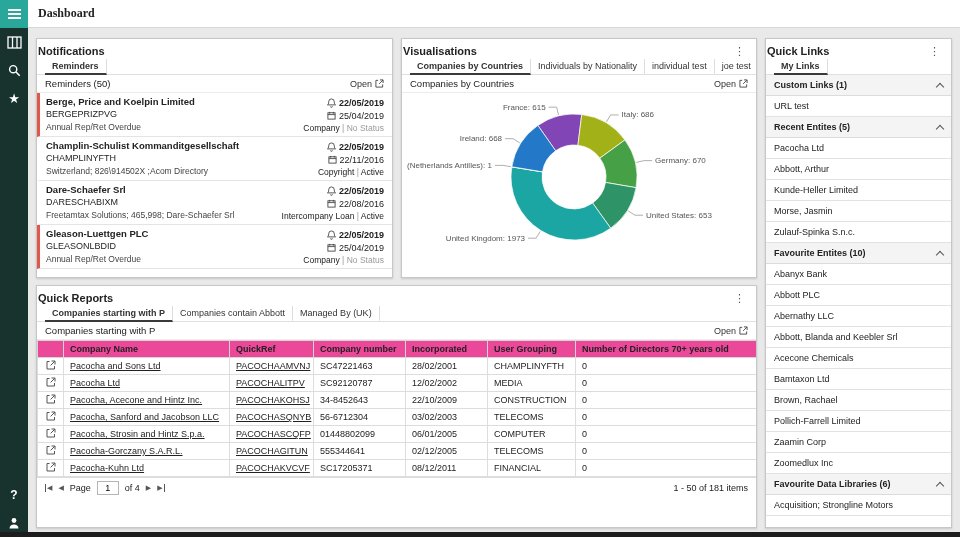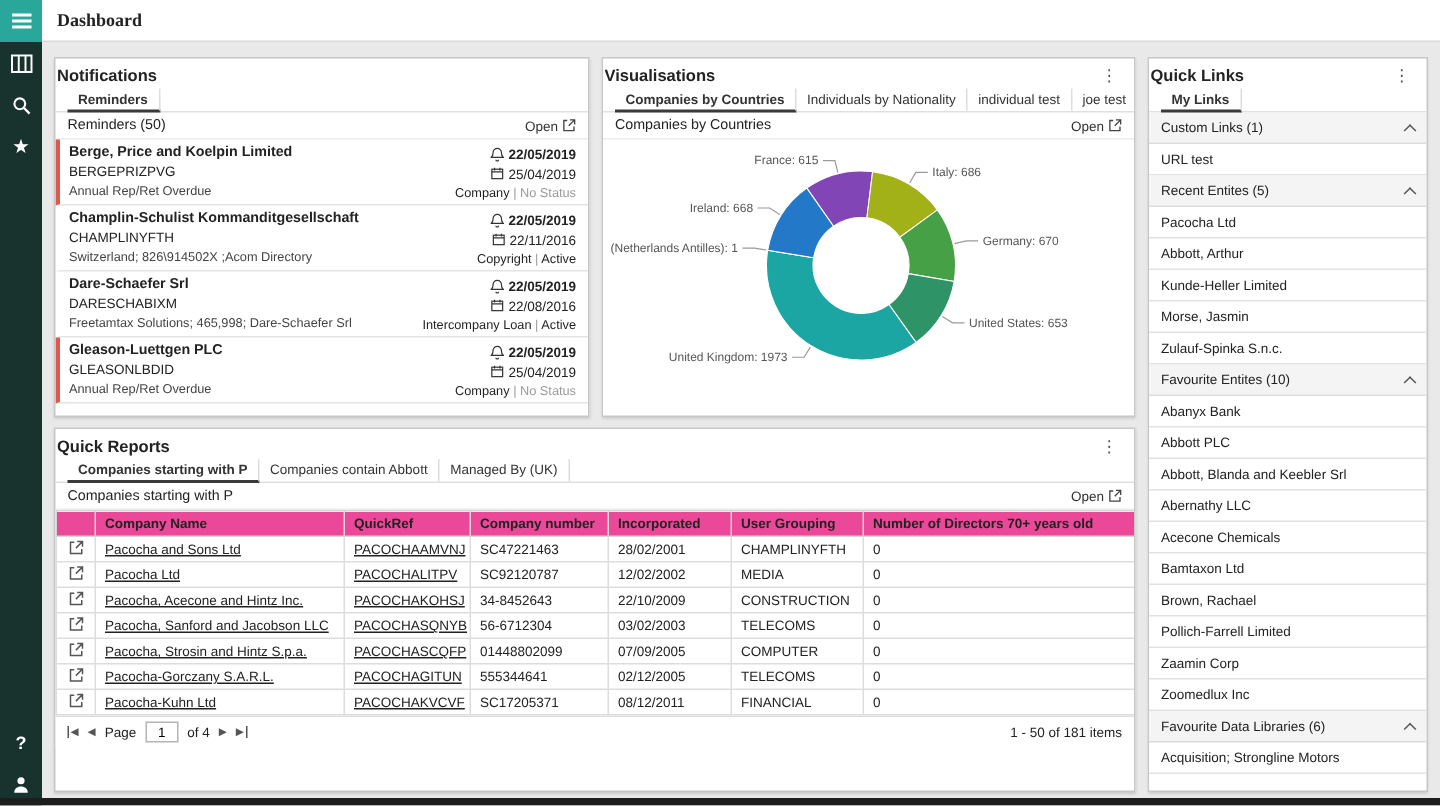--- a/index.html
+++ b/index.html
@@ -43,21 +43,21 @@
   .rem-line { display:flex; justify-content:flex-end; align-items:center; gap:3px; height:13px; font-size:9px; }
   .rem-line .d1 { font-weight:bold; }
   .rem-type { font-size:8.5px; text-align:right; margin-top:1px; }
   .rem-type .sep { color:#999; }
   .rem-type .muted { color:#9a9a9a; }
   
   #panel-visualisations { left:401px; top:38px; width:356px; height:240px; }
   .donut-label { font-size:8px; fill:#555; }
   
   #panel-quick-links { left:765px; top:38px; width:187px; height:490px; }
-  .ql-sec { display:flex; justify-content:space-between; align-items:center; height:21px; padding:0 8px; background:#f4f4f4; border-bottom:1px solid #dcdcdc; font-size:9px; font-weight:normal; cursor:pointer; }
+  .ql-sec { display:flex; justify-content:space-between; align-items:center; height:21px; padding:0 8px; background:#f4f4f4; border-bottom:1px solid #dcdcdc; font-size:9px; font-weight:bold; cursor:pointer; }
   .ql-item { height:21px; line-height:20px; padding:0 8px; border-bottom:1px solid #e2e2e2; font-size:9px; white-space:nowrap; overflow:hidden; cursor:pointer; }
   
   #panel-quick-reports { left:36px; top:285px; width:721px; height:243px; }
   table { border-collapse:collapse; width:100%; table-layout:fixed; }
   th,td { border:1px solid #ddd; padding:2px 6px; font-size:9px; text-align:left; white-space:nowrap; overflow:hidden; height:17px; }
   thead th { background:#ec4899; border-color:#d5d5d5; font-weight:bold; }
   td.link { text-decoration:underline; cursor:pointer; }
   td.c-icon { text-align:center; padding:2px 2px; cursor:pointer; }
   .pg { display:flex; justify-content:space-between; align-items:center; height:21px; padding:0 8px; border-top:1px solid #ddd; font-size:9px; background:#fff; }
   .pg-left { display:flex; align-items:center; gap:6px; }
@@ -314,22 +314,22 @@
       <div class="ql-item">Abbott, Arthur</div>
       <div class="ql-item">Kunde-Heller Limited</div>
       <div class="ql-item">Morse, Jasmin</div>
       <div class="ql-item">Zulauf-Spinka S.n.c.</div>
       <div class="ql-sec">
         <span>Favourite Entites (10)</span>
         <span class="chev up"></span>
       </div>
       <div class="ql-item">Abanyx Bank</div>
       <div class="ql-item">Abbott PLC</div>
+      <div class="ql-item">Abernathy LLC</div>
       <div class="ql-item">Abbott, Blanda and Keebler Srl</div>
-      <div class="ql-item">Abernathy LLC</div>
       <div class="ql-item">Acecone Chemicals</div>
       <div class="ql-item">Bamtaxon Ltd</div>
       <div class="ql-item">Brown, Rachael</div>
       <div class="ql-item">Pollich-Farrell Limited</div>
       <div class="ql-item">Zaamin Corp</div>
       <div class="ql-item">Zoomedlux Inc</div>
       <div class="ql-sec">
         <span>Favourite Data Libraries (6)</span>
         <span class="chev up"></span>
       </div>
@@ -422,21 +422,21 @@
           <td>TELECOMS</td>
           <td>0</td>
         </tr>
         <tr>
           <td class="c-icon"><svg width="10" height="10" viewBox="0 0 10 10">
               <path d="M3.5 1.5H1v7.5h7.5V6M5.5 1H9v3.5M8.8 1.2 4.6 5.4" fill="none" stroke="#555" stroke-width="1"></path>
             </svg></td>
           <td class="link">Pacocha, Strosin and Hintz S.p.a.</td>
           <td class="link">PACOCHASCQFP</td>
           <td>01448802099</td>
-          <td>07/09/2005</td>
+          <td>06/01/2005</td>
           <td>COMPUTER</td>
           <td>0</td>
         </tr>
         <tr>
           <td class="c-icon"><svg width="10" height="10" viewBox="0 0 10 10">
               <path d="M3.5 1.5H1v7.5h7.5V6M5.5 1H9v3.5M8.8 1.2 4.6 5.4" fill="none" stroke="#555" stroke-width="1"></path>
             </svg></td>
           <td class="link">Pacocha-Gorczany S.A.R.L.</td>
           <td class="link">PACOCHAGITUN</td>
           <td>555344641</td>

